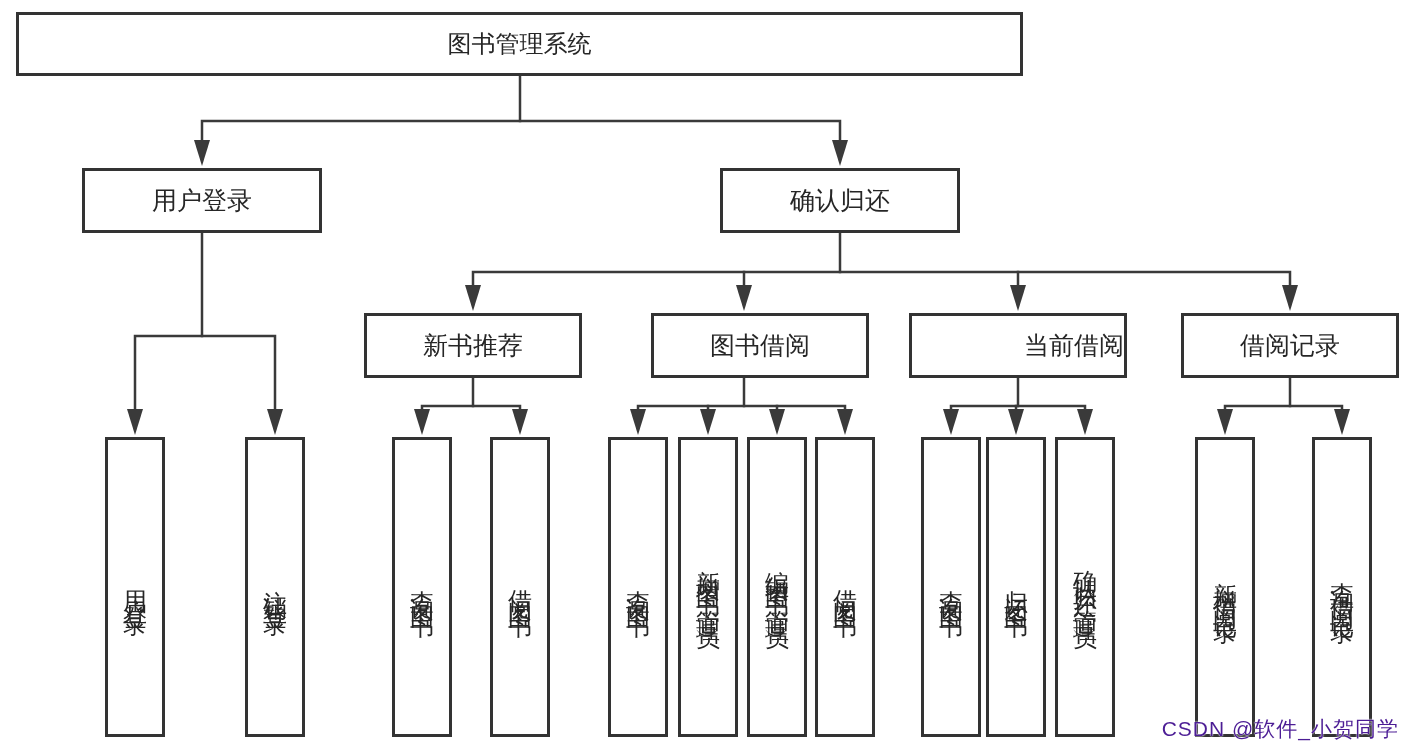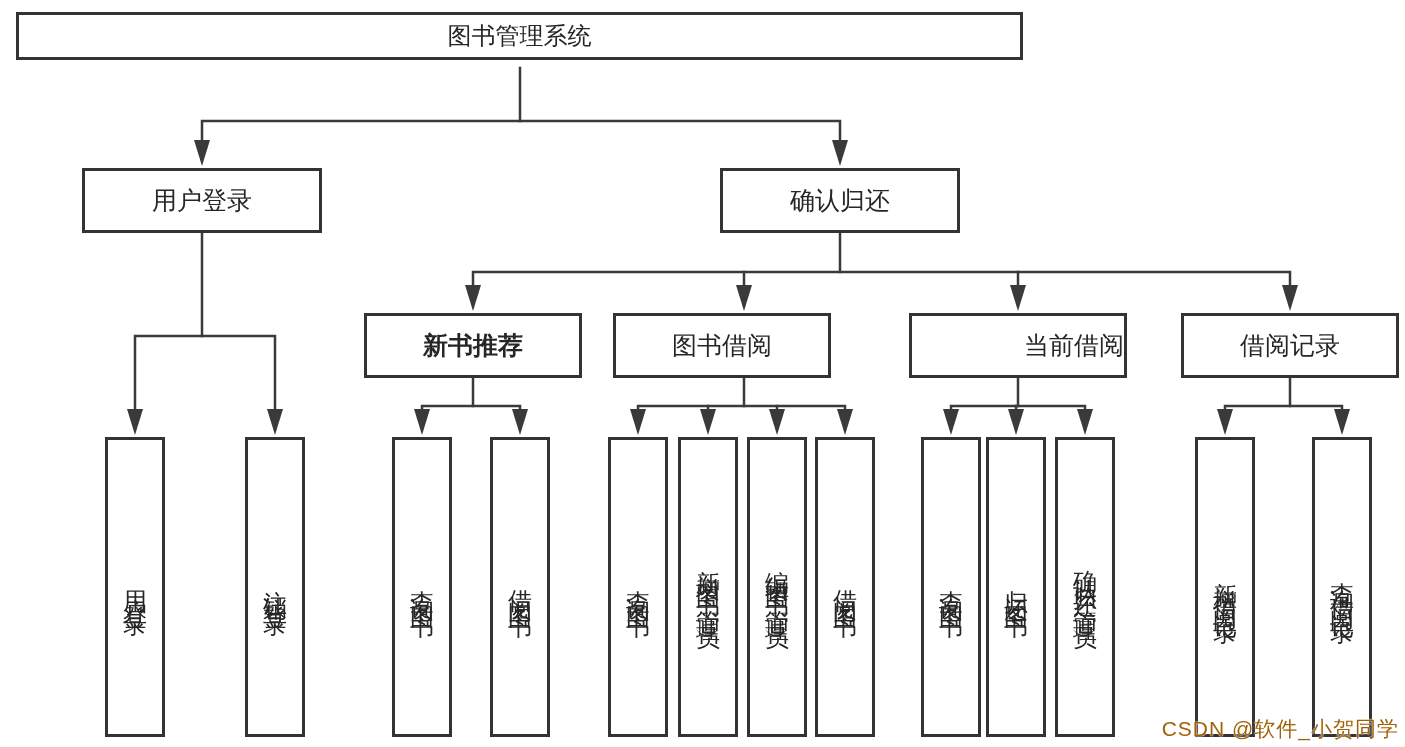--- a/index.html
+++ b/index.html
@@ -22,41 +22,41 @@
     position:absolute;
     box-sizing:border-box;
     border:3px solid #333333;
     background:#ffffff;
     display:flex;
     align-items:center;
     justify-content:center;
     z-index:2;
   }
   .root{
-    left:16px;top:12px;width:1007px;height:48px;
+    left:16px;top:12px;width:1007px;height:64px;
     font-size:24px;
   }
   .l1{width:240px;height:65px;font-size:25px;}
   .l2{width:218px;height:65px;font-size:25px;}
   .v{width:60px;height:300px;}
   .vtext{
     writing-mode:vertical-rl;
     text-orientation:mixed;
     font-size:24px;
     letter-spacing:8px;
     line-height:1;
     white-space:nowrap;
   }
   .htext{line-height:1;}
   .watermark{
     position:absolute;
     right:6px;
     bottom:4px;
     font-size:21px;
-    color:#a16207;
+    color:#4c1d95;
     text-shadow:0 0 2px #ffffff, 0 0 1px #ffffff;
     letter-spacing:1px;
     z-index:5;
     white-space:nowrap;
   }
 </style>
 </head>
 <body>
 
 <div class="canvas">
@@ -115,24 +115,24 @@
     <span class="htext">图书管理系统</span>
   </div>
 
   <div class="box l1" style="left:82px;top:168px;">
     <span class="htext">用户登录</span>
   </div>
   <div class="box l1" style="left:720px;top:168px;">
     <span class="htext">确认归还</span>
   </div>
 
-  <div class="box l2" style="left:364px;top:313px;font-weight:bold;">
+  <div class="box l2" style="left:364px;top:313px;">
     <span class="htext">新书推荐</span>
   </div>
-  <div class="box l2" style="left:613px;top:313px;">
+  <div class="box l2" style="left:651px;top:313px;">
     <span class="htext">图书借阅</span>
   </div>
   <div class="box l2" style="left:909px;top:313px;justify-content:flex-end;">
     <span class="htext">当前借阅</span>
   </div>
   <div class="box l2" style="left:1181px;top:313px;">
     <span class="htext">借阅记录</span>
   </div>
 
   <div class="box v" style="left:105px;top:437px;">

